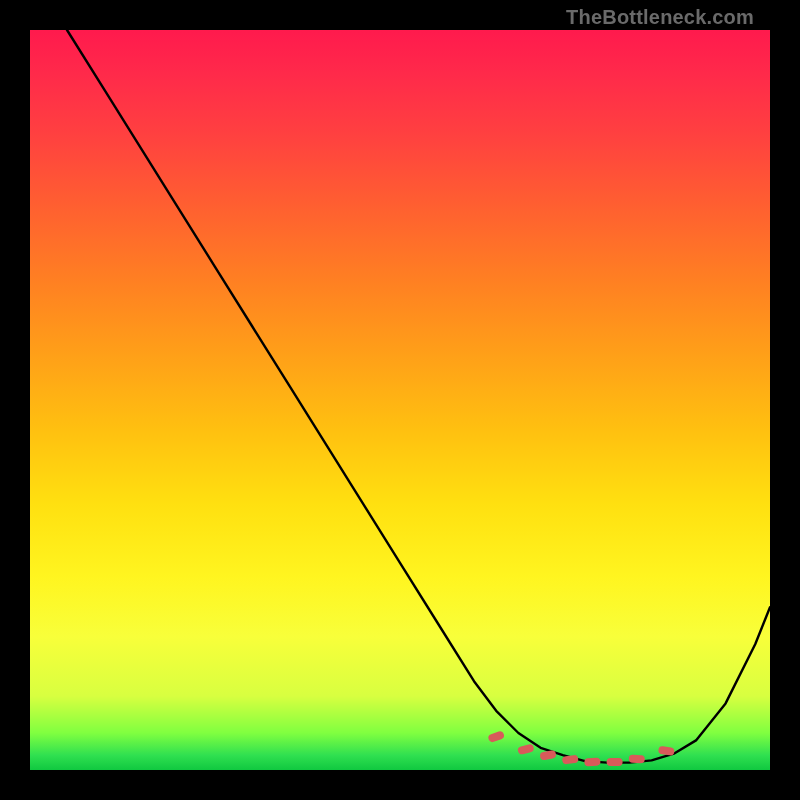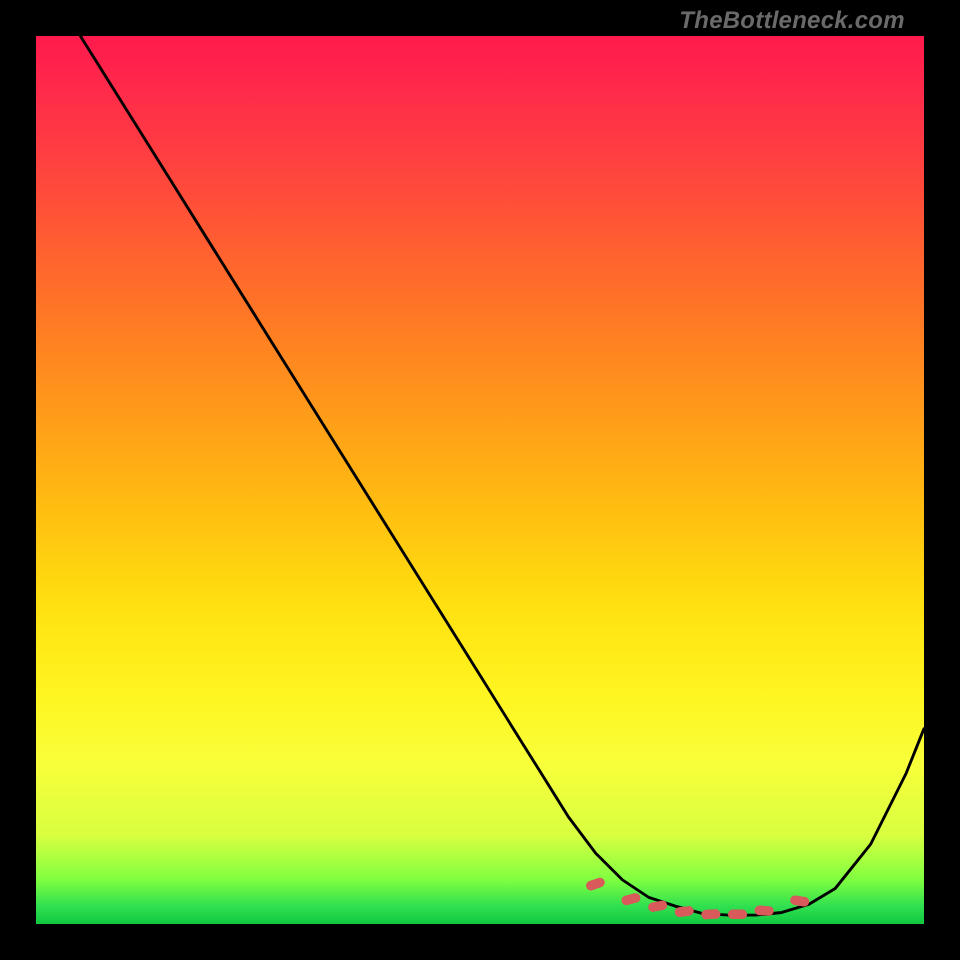--- a/index.html
+++ b/index.html
@@ -11,21 +11,20 @@
     overflow: hidden;
     font-family: Arial, Helvetica, sans-serif;
   }
   .frame {
     position: absolute;
     left: 0;
     top: 0;
     width: 768px;
     height: 800px;
     background: #000;
-    font-style: italic;
   }
   .plot-area {
     position: absolute;
     left: 30px;
     top: 30px;
     width: 740px;
     height: 740px;
     
     background: linear-gradient(to bottom,
       #ff1a4d 0%,

